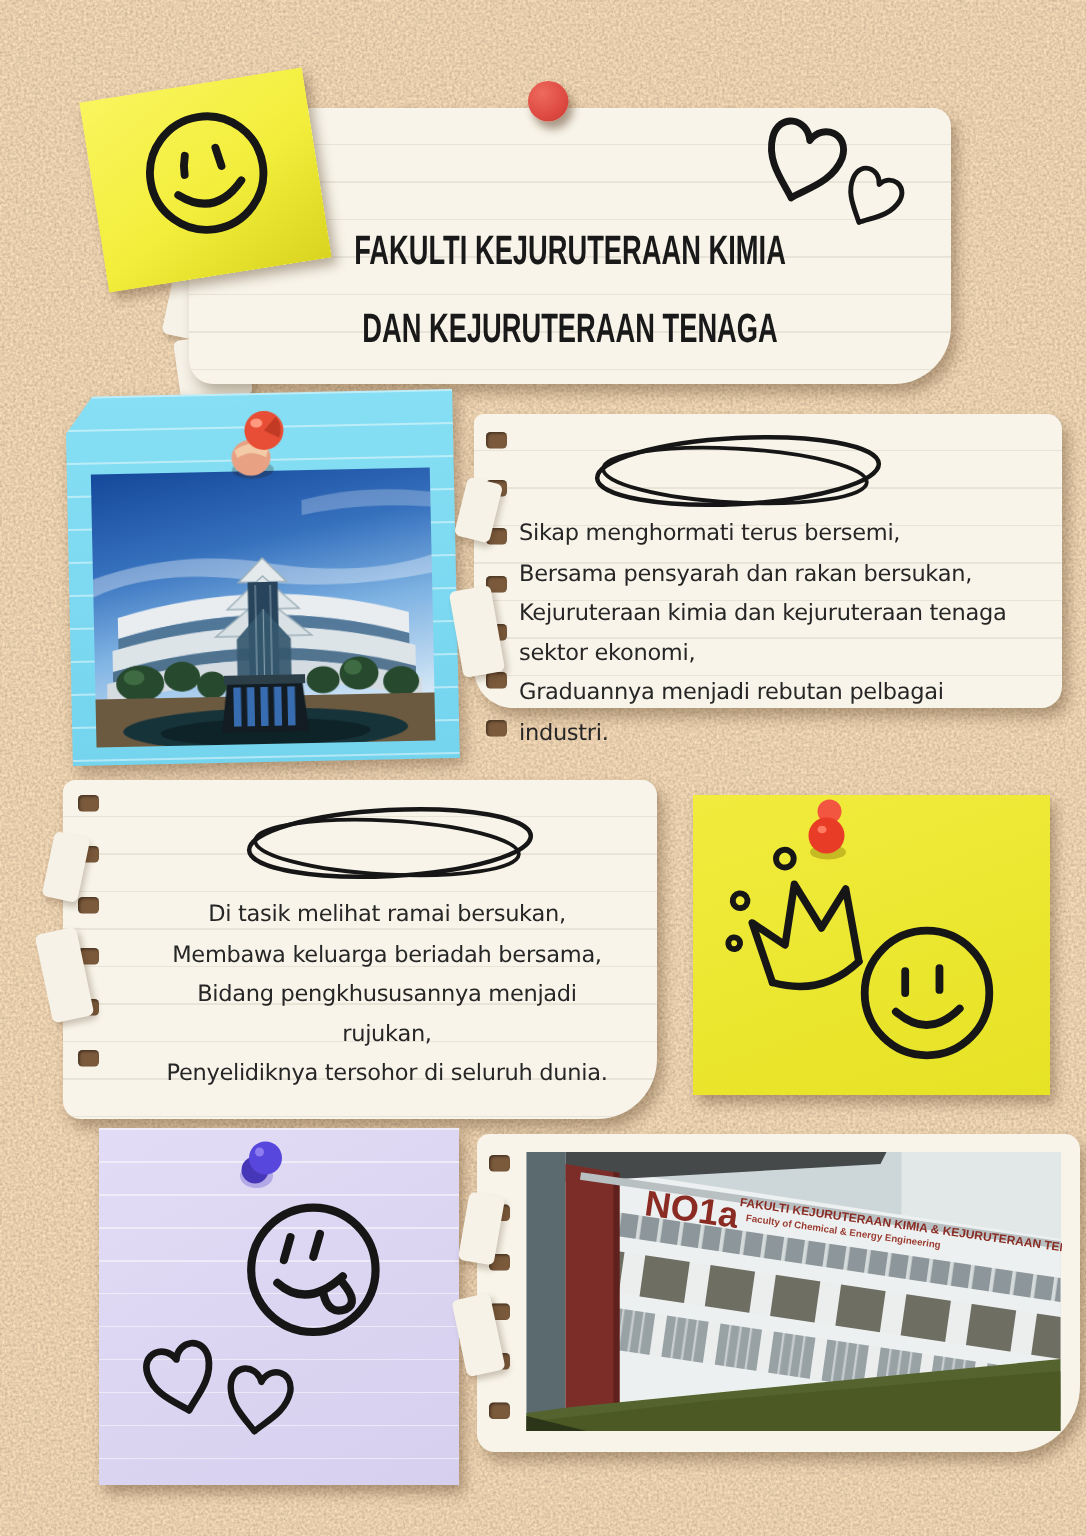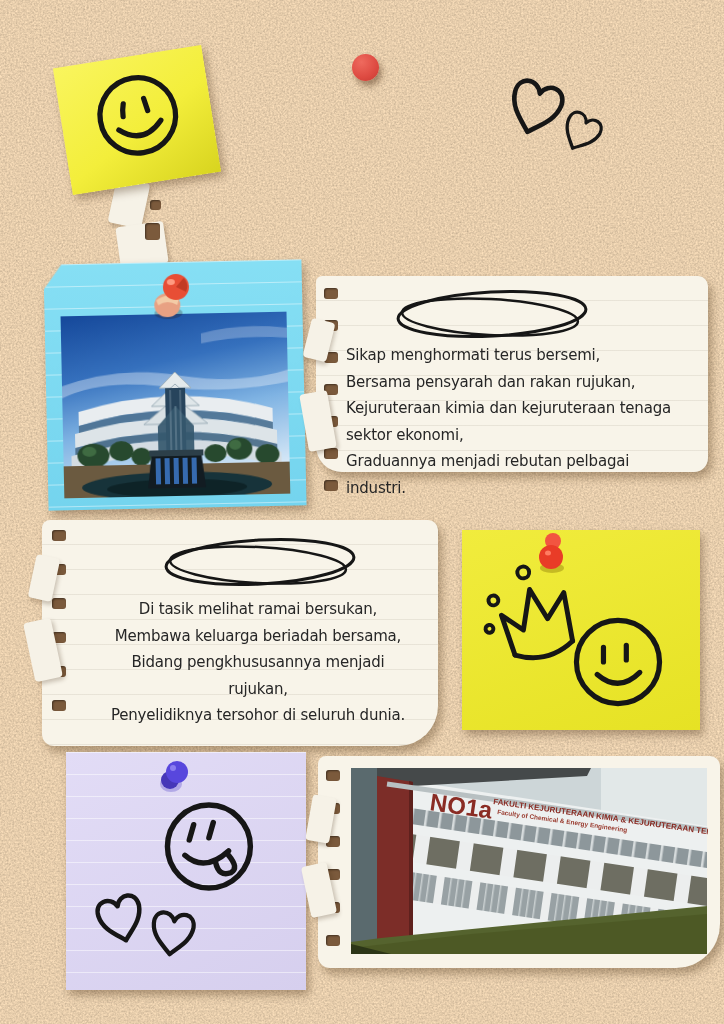--- a/index.html
+++ b/index.html
@@ -50,20 +50,26 @@
       </filter>
     </defs>
     <rect width="724" height="1024" filter="url(#cork)"></rect>
   </svg>
 
   <div class="flap" style="left:112px;top:180px;width:34px;height:46px;transform:rotate(12deg)"></div>
   <div class="flap" style="left:118px;top:224px;width:48px;height:42px;transform:rotate(-8deg)"></div>
   <div class="hole abs" style="left:145px;top:223px;width:15px;height:17px"></div>
   <div class="hole abs" style="left:150px;top:200px;width:11px;height:10px"></div>
 
+  <div class="paper faintlines" style="left:126px;top:72px;width:508px;height:184px;border-radius:10px 12px 38px 16px;">
+    <div class="title-block" style="top:68px;">
+      <div>FAKULTI KEJURUTERAAN KIMIA</div>
+      <div>DAN KEJURUTERAAN TENAGA</div>
+    </div>
+  </div>
 
   <div class="pin-top" style="left:352px;top:54px;"></div>
 
   <svg class="abs" style="left:494px;top:76px" width="118" height="96" viewBox="0 0 118 96">
     <defs>
         <path id="heartTR" d="M24,14 C19,2 2,4 3,19 C4,33 16,41 24,49 C31,41 44,33 45,18 C45,3 28,2 24,14 Z"></path>
       </defs>
     <use href="#heartTR" class="doodle" stroke-width="4" transform="translate(16,0) rotate(18 24 24) scale(1.15)"></use>
     <use href="#heartTR" class="doodle" stroke-width="4" transform="translate(66,36) rotate(28 24 24) scale(0.82)"></use>
   </svg>
@@ -149,21 +155,21 @@
         <div class="hole"></div>
     </div>
     <div class="flap" style="left:-9px;top:44px;width:24px;height:40px;transform:rotate(14deg)"></div>
     <div class="flap" style="left:-12px;top:116px;width:28px;height:58px;transform:rotate(-10deg)"></div>
     <svg style="position:absolute;left:76px;top:8px" width="205" height="64" viewBox="0 0 205 64">
       <ellipse class="doodle" stroke-width="3" cx="100" cy="30" rx="94" ry="22" transform="rotate(-3 100 30)"></ellipse>
       <ellipse class="doodle" stroke-width="2.5" cx="98" cy="33" rx="88" ry="18" transform="rotate(3 98 33)"></ellipse>
     </svg>
     <div class="verse" style="left:30px;top:66px;width:352px;">
       <div>Sikap menghormati terus bersemi,</div>
-      <div>Bersama pensyarah dan rakan rujukan,</div>
+      <div>Bersama pensyarah dan rakan bersukan,</div>
       <div>Kejuruteraan kimia dan kejuruteraan tenaga</div>
       <div>sektor ekonomi,</div>
       <div>Graduannya menjadi rebutan pelbagai</div>
       <div>industri.</div>
     </div>
   </div>
 
   <div class="paper faintlines" style="left:42px;top:520px;width:396px;height:226px;border-radius:8px 10px 40px 12px;text-align:center;">
     <div class="holes" style="left:10px;top:10px;gap:23px;">
       <div class="hole"></div>

